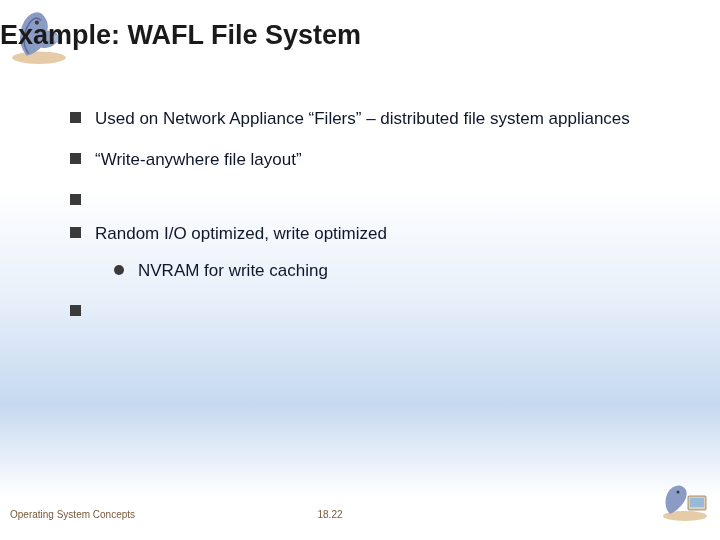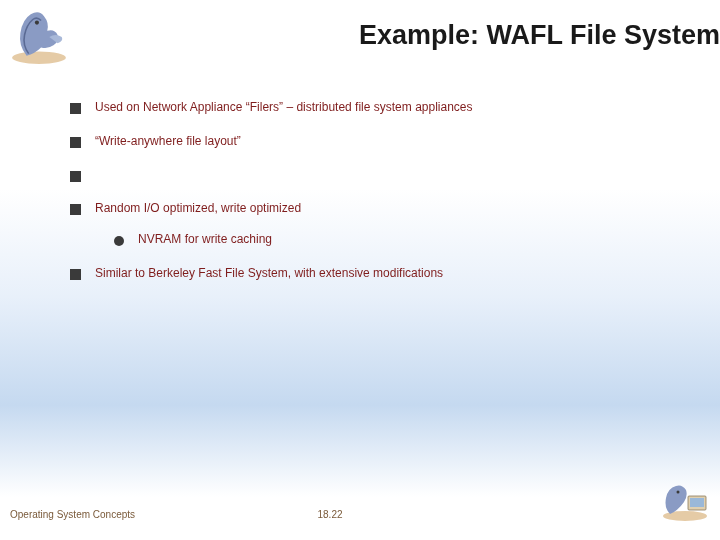--- a/index.html
+++ b/index.html
@@ -23,32 +23,32 @@
     bottom: 18px;
     right: 8px;
     width: 54px;
     height: 44px;
   }
   .title {
     position: absolute;
     top: 20px;
     left: 0;
     width: 100%;
-    text-align: right;
+    text-align: left;
     font-size: 27px;
     font-weight: bold;
     color: #1a1a1a;
   }
   .content {
     position: absolute;
-    top: 99px;
+    top: 108px;
     left: 70px;
     right: 30px;
-    color: #7f1d1d;
-    font-size: 12px;
+    color: #0f172a;
+    font-size: 17px;
     line-height: 1.35;
   }
   .bullet-row {
     display: flex;
     align-items: flex-start;
     margin-bottom: 18px;
   }
   .bullet-row.tight { margin-bottom: 14px; }
   .square {
     width: 11px;
@@ -119,21 +119,20 @@
   <div class="bullet-row tight">
     <div class="square"></div>
     <div>Random I/O optimized, write optimized</div>
   </div>
   <div class="bullet-row sub">
     <div class="circle"></div>
     <div>NVRAM for write caching</div>
   </div>
   <div class="bullet-row">
     <div class="square"></div>
-    <div>Similar to Berkeley Fast File System, with extensive modifications</div>
   </div>
 </div>
 
 <div class="mascot-bottom">
   <svg viewBox="0 0 54 44">
     <ellipse cx="27" cy="38" rx="22" ry="5" fill="#d4a96a" opacity="0.6"></ellipse>
     <rect x="30" y="18" width="18" height="14" rx="1" fill="#e0d0b0" stroke="#8a7a5a" stroke-width="0.8"></rect>
     <rect x="32" y="20" width="14" height="9" fill="#9ab8d8"></rect>
     <path d="M 12 36 Q 6 30 8 20 Q 10 10 18 8 Q 24 6 28 12 Q 30 18 26 24 Q 22 30 16 34 Z" fill="#8a9bc4"></path>
     <circle cx="20" cy="14" r="1.5" fill="#3a3a3a"></circle>

